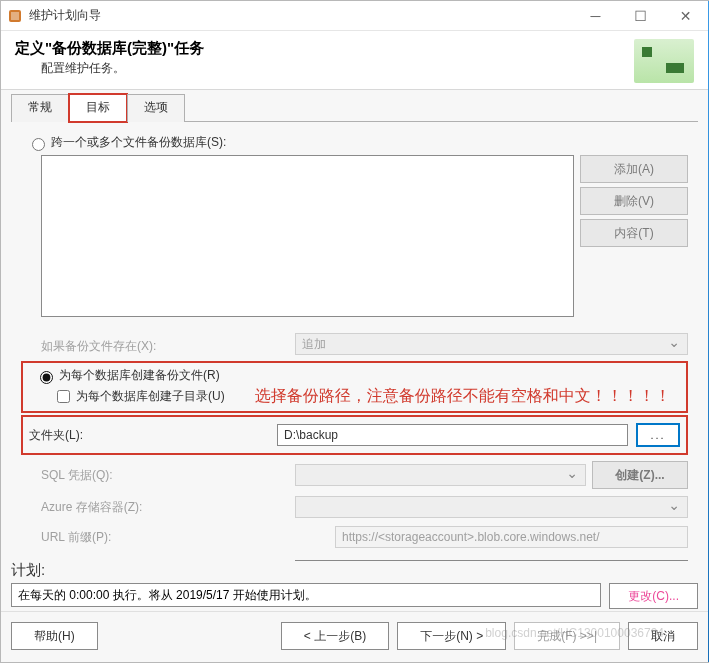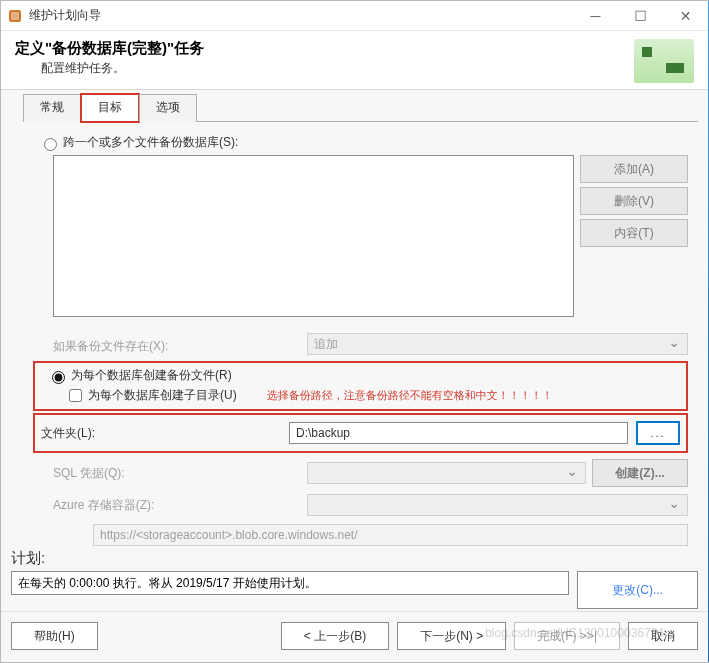--- a/index.html
+++ b/index.html
@@ -80,21 +80,21 @@
     top: 8px; left: 8px;
   }
   .header-graphic::after {
     width: 18px; height: 10px;
     bottom: 10px; right: 10px;
   }
 
   
   .body {
     flex: 1;
-    padding: 4px 10px 4px 22px;
+    padding: 4px 10px 4px 10px;
     display: flex;
     flex-direction: column;
     overflow: hidden;
   }
 
   
   .tabs {
     display: flex;
     border-bottom: 1px solid #b0b0b0;
     margin-bottom: 4px;
@@ -218,21 +218,21 @@
     background: #fff;
     border: 2px solid #0077c8;
     display: flex; align-items: center; justify-content: center;
     color: #333;
     font-size: 11px;
     letter-spacing: 2px;
   }
 
   .warning-text {
     color: #d13a2d;
-    font-size: 11px;
+    font-size: 16px;
     margin-left: 30px;
   }
 
   .highlight-box {
     border: 2px solid #d13a2d;
     padding: 4px 6px;
     margin-top: 6px;
   }
   .highlight-inline {
     border: 2px solid #d13a2d;
@@ -247,26 +247,26 @@
   .plan-row { display:flex; gap:8px; align-items:flex-start; }
   .plan-input {
     flex: 1;
     height: 24px;
     border: 1px solid #8a8a8a;
     background: #fff;
     padding: 2px 6px;
     font-size: 12px;
   }
   .btn-outline {
-    height: 38px;
-    padding: 0 34px;
+    height: 26px;
+    padding: 0 18px;
     background: #fff;
     border: 1px solid #8a8a8a;
     font-size: 12px;
-    color: #3b82f6;
+    color: #ec4899;
   }
 
   
   .navbar {
     display: flex;
     padding: 10px 10px 12px 10px;
     gap: 8px;
     align-items: center;
     border-top: 1px solid #e0e0e0;
   }
@@ -396,20 +396,21 @@
       <div class="form-row" style="margin-left:20px;">
         <div class="col-label disabled">Azure 存储容器(Z):</div>
         <div class="col-field">
           <div class="combo-wrap">
               <div class="combo disabled"></div>
             </div>
         </div>
       </div>
 
       <div class="form-row" style="margin-left:20px;">
+        <div class="col-label disabled">URL 前缀(P):</div>
         <div class="col-field">
           <div class="url-display">https://&lt;storageaccount&gt;.blob.core.windows.net/</div>
         </div>
       </div>
 
       <div class="form-row" style="margin-left:20px; margin-top:10px;">
         <div class="col-label">备份文件扩展名(O):</div>
         <div class="col-field">
           <input class="text-input" value="bak" style="">
         </div>

